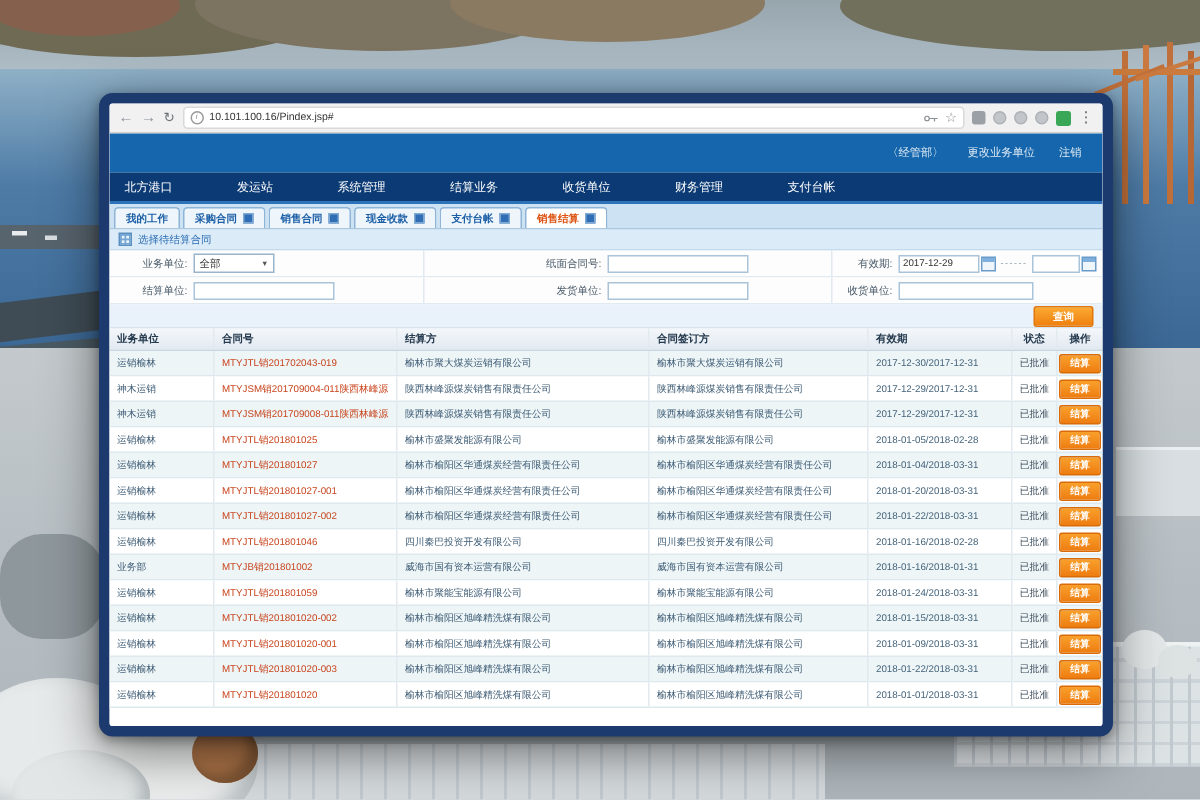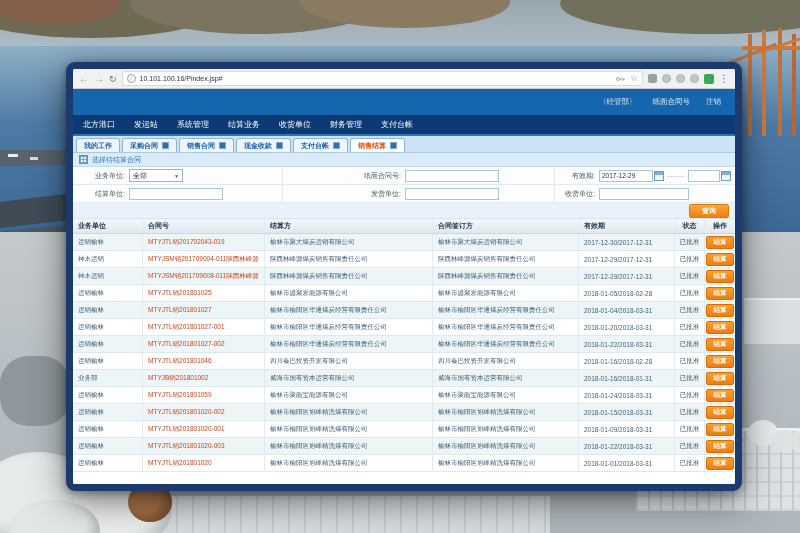--- a/index.html
+++ b/index.html
@@ -56,21 +56,21 @@
   .keyicon{width:10px;height:8px;}
   .star{color:#8a8f94;font-size:9px;line-height:9px;}
   .ext1{width:9px;height:9px;border-radius:2px;background:#9aa0a6;}
   .extc{width:9px;height:9px;border-radius:50%;background:#c2c6ca;border:1px solid #aeb2b6;box-sizing:border-box;}
   .extg{width:10px;height:10px;border-radius:2px;background:#3aa757;}
   .menu3{color:#5f6368;font-size:10px;line-height:10px;}
   
   .app{height:395px;background:#fff;}
   .apphead{height:26px;background:#1566ac;display:flex;align-items:center;justify-content:flex-end;gap:16px;padding-right:14px;}
   .hlink{color:#dce9f5;font-size:7.5px;cursor:pointer;}
-  .mainnav{height:19px;background:#0b3a74;display:flex;align-items:center;gap:19px;padding-left:10px;}
+  .mainnav{height:19px;background:#0b3a74;display:flex;align-items:center;gap:43px;padding-left:10px;}
   .nav-item{color:#fff;font-size:8px;cursor:pointer;white-space:nowrap;}
   .navaccent{height:2px;background:#2d73b9;}
   .tabs{height:16px;background:#cde3f3;display:flex;align-items:flex-end;padding-left:3px;gap:2px;border-bottom:1px solid #a9c8e2;}
   .tab{height:13px;padding:0 7px;border:1px solid #8fb4d6;border-bottom:none;border-radius:3px 3px 0 0;
        background:#eef6fc;color:#1d5fa6;font-size:7px;font-weight:bold;display:flex;align-items:center;gap:4px;white-space:nowrap;}
   .tab.active{background:#fff;color:#dd5313;}
   .tab-close{width:5px;height:5px;background:#2f6db5;border:1px solid #7fa9d2;display:inline-block;}
   .subbar{height:13px;background:#dcebf8;border-bottom:1px solid #c3d9ec;display:flex;align-items:center;gap:4px;padding-left:6px;}
   .gridicon{width:7px;height:7px;border:1px solid #5b8fc0;background:#eaf3fb;
             background-image:linear-gradient(#76a7d4 1px,transparent 1px),linear-gradient(90deg,#76a7d4 1px,transparent 1px);
@@ -166,21 +166,21 @@
     <span class="extc"></span>
     <span class="extc"></span>
     <span class="extg"></span>
     <span class="menu3">⋮</span>
   </div>
 
   <div class="app">
     <div class="apphead">
       <span style="display:flex;gap:16px;">
           <span class="hlink">〈经管部〉</span>
-          <span class="hlink">纸面合同号</span>
+          <span class="hlink">更改业务单位</span>
           <span class="hlink">注销</span>
         </span>
     </div>
     <div class="mainnav">
         <span class="nav-item">北方港口</span>
         <span class="nav-item">发运站</span>
         <span class="nav-item">系统管理</span>
         <span class="nav-item">结算业务</span>
         <span class="nav-item">收货单位</span>
         <span class="nav-item">财务管理</span>

